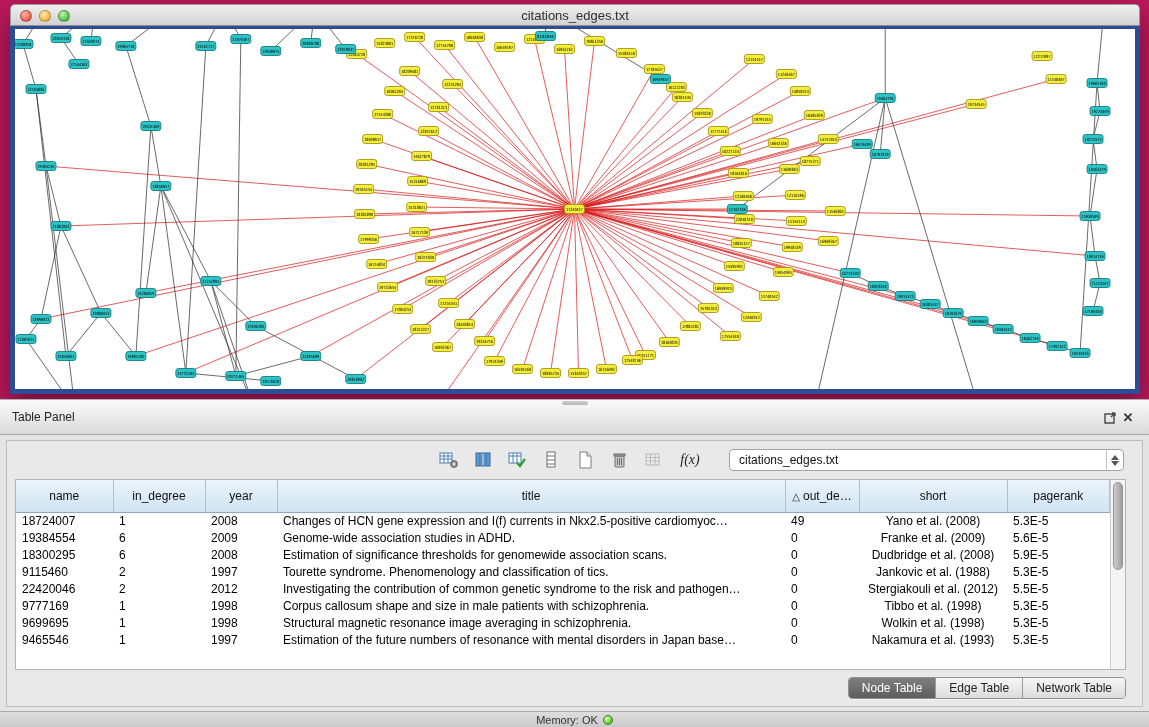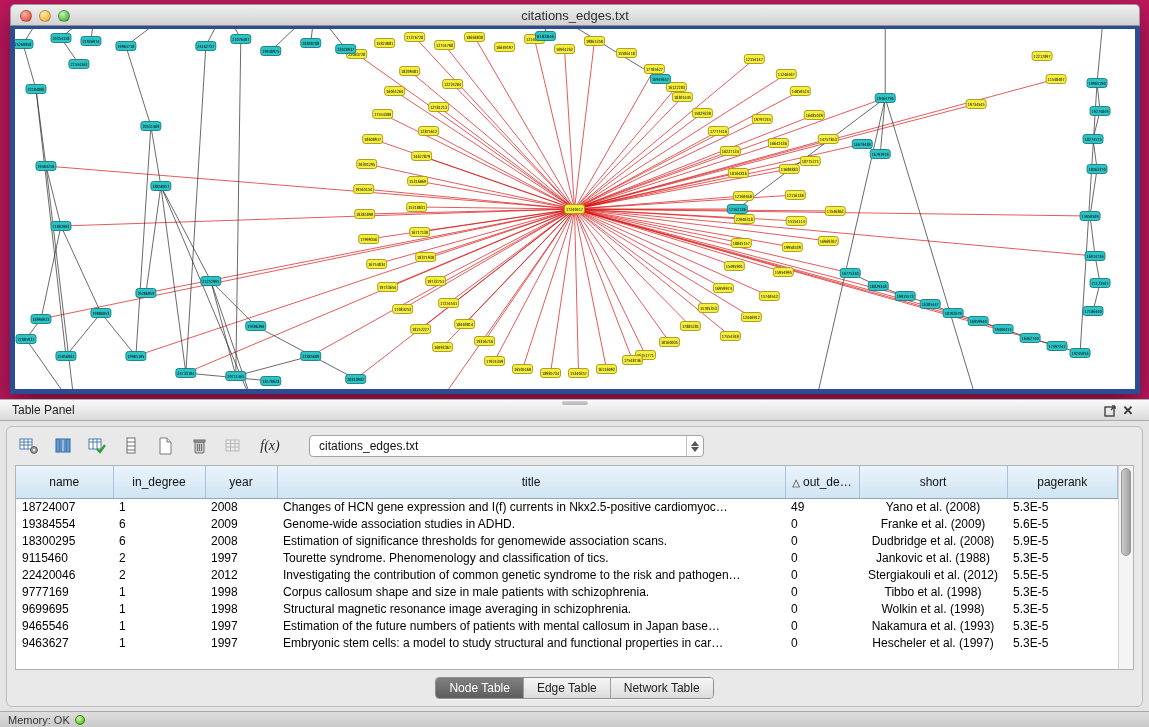--- a/index.html
+++ b/index.html
@@ -20,34 +20,34 @@
   .win-title { position:absolute; left:0; right:0; top:3px; text-align:center;
                font-size:13px; color:#2e2e2e; }
   .graph-frame { height:368px; background:#ffffff;
                  border:5px solid #2c4c94; border-top-width:3px; }
   .graph-frame svg { display:block; width:100%; height:100%; }
   .graph-frame text { fill:#000; font-family:"DejaVu Sans Mono", monospace; }
 
   
   .table-panel { position:absolute; left:0; top:399px; right:0; bottom:16px;
                  background:#e4e4e4; border-top:1px solid #b0b0b0; display:flex; flex-direction:column; }
-  .panel-header { height:21px; background:linear-gradient(#fafafa,#dadada);
+  .panel-header { height:35px; background:linear-gradient(#fafafa,#dadada);
                   border-bottom:1px solid #aaa; display:flex; align-items:center;
                   padding:4px 12px; font-size:12px; color:#222; position:relative; }
   .panel-header .spacer { flex:1; }
   .ph-btn { width:18px; height:16px; border:none; background:transparent; cursor:pointer;
             display:flex; align-items:center; justify-content:center; color:#333;
             font-size:13px; font-weight:bold; padding:0; }
   .drag-handle { position:absolute; left:50%; top:1px; width:26px; height:4px;
                  transform:translateX(-50%); border-radius:2px;
                  background:linear-gradient(#cfcfcf,#b5b5b5); }
 
   .panel-body { flex:1; margin:5px 6px 4px 6px; background:#e9e9e9;
-                border:1px solid #bdbdbd; border-radius:6px;
-                display:flex; flex-direction:column; padding:6px 8px 6px 8px; }
+                border:1px solid #bdbdbd; border-radius:0;
+                display:flex; flex-direction:column; padding:6px 16px 6px 8px;align-items:flex-end; }
 
   .toolbar { height:32px; display:flex; align-items:center; gap:10px; padding:0 2px 6px 2px; }
   .tool-btn { width:24px; height:22px; border:none; background:transparent; cursor:pointer;
               display:flex; align-items:center; justify-content:center; padding:0; }
   .tool-btn.fx { font-family:"Liberation Serif", serif; font-style:italic;
                  font-size:14px; color:#222; width:30px; }
   .combo { margin-left:14px; width:395px; height:22px; background:#fff;
            border:1px solid #a3a3a3; border-radius:4px; display:flex; align-items:center;
            font-size:12px; color:#111; cursor:pointer; position:relative; }
   .combo .val { flex:1; padding-left:9px; }
@@ -77,21 +77,21 @@
   .seg { display:flex; border:1px solid #8f8f8f; border-radius:4px; overflow:hidden;
          background:#ececec; box-shadow:0 1px 0 rgba(255,255,255,.6); }
   .seg button { border:none; background:linear-gradient(#f6f6f6,#dcdcdc); font-size:12px;
                 color:#222; padding:3px 13px; cursor:pointer; border-left:1px solid #9d9d9d; }
   .seg button:first-child { border-left:none; }
   .seg button.active { background:linear-gradient(#808080,#5d5d5d); color:#fff; }
 
   
   .statusbar { position:absolute; left:0; right:0; bottom:0; height:16px;
                background:linear-gradient(#dedede,#cacaca); border-top:1px solid #a8a8a8;
-               display:flex; align-items:center; justify-content:flex-start;
+               display:flex; align-items:center; justify-content:center;
                padding:0 8px; font-size:11px; color:#333; gap:5px; }
   .mem-dot { width:10px; height:10px; border-radius:50%; border:1px solid #3f7a24;
              background:radial-gradient(circle at 35% 30%, #d9fbab, #6fd23f 60%, #35941c); }
 </style>
 </head>
 <body>
 
 <div class="screen">
 
   <div class="window">
@@ -959,32 +959,23 @@
                 <td>1998</td>
                 <td>Structural magnetic resonance image averaging in schizophrenia.</td>
                 <td>0</td>
                 <td style="text-align: center;">Wolkin et al. (1998)</td>
                 <td>5.3E-5</td>
               </tr>
               <tr>
                 <td>9465546</td>
                 <td>1</td>
                 <td>1997</td>
-                <td>Estimation of the future numbers of patients with mental callosum in Japan base…</td>
+                <td>Estimation of the future numbers of resonance with mental disorders in Japan base…</td>
                 <td>0</td>
                 <td style="text-align: center;">Nakamura et al. (1993)</td>
-                <td>5.3E-5</td>
-              </tr>
-              <tr>
-                <td>9463627</td>
-                <td>1</td>
-                <td>1997</td>
-                <td>Embryonic stem cells: a model to study structural and functional properties in car…</td>
-                <td>0</td>
-                <td style="text-align: center;">Hescheler et al. (1997)</td>
                 <td>5.3E-5</td>
               </tr>
             </tbody>
         </table>
         <div class="vscroll">
           <div class="thumb"></div>
         </div>
       </div>
 
       <div class="tabs-row">

